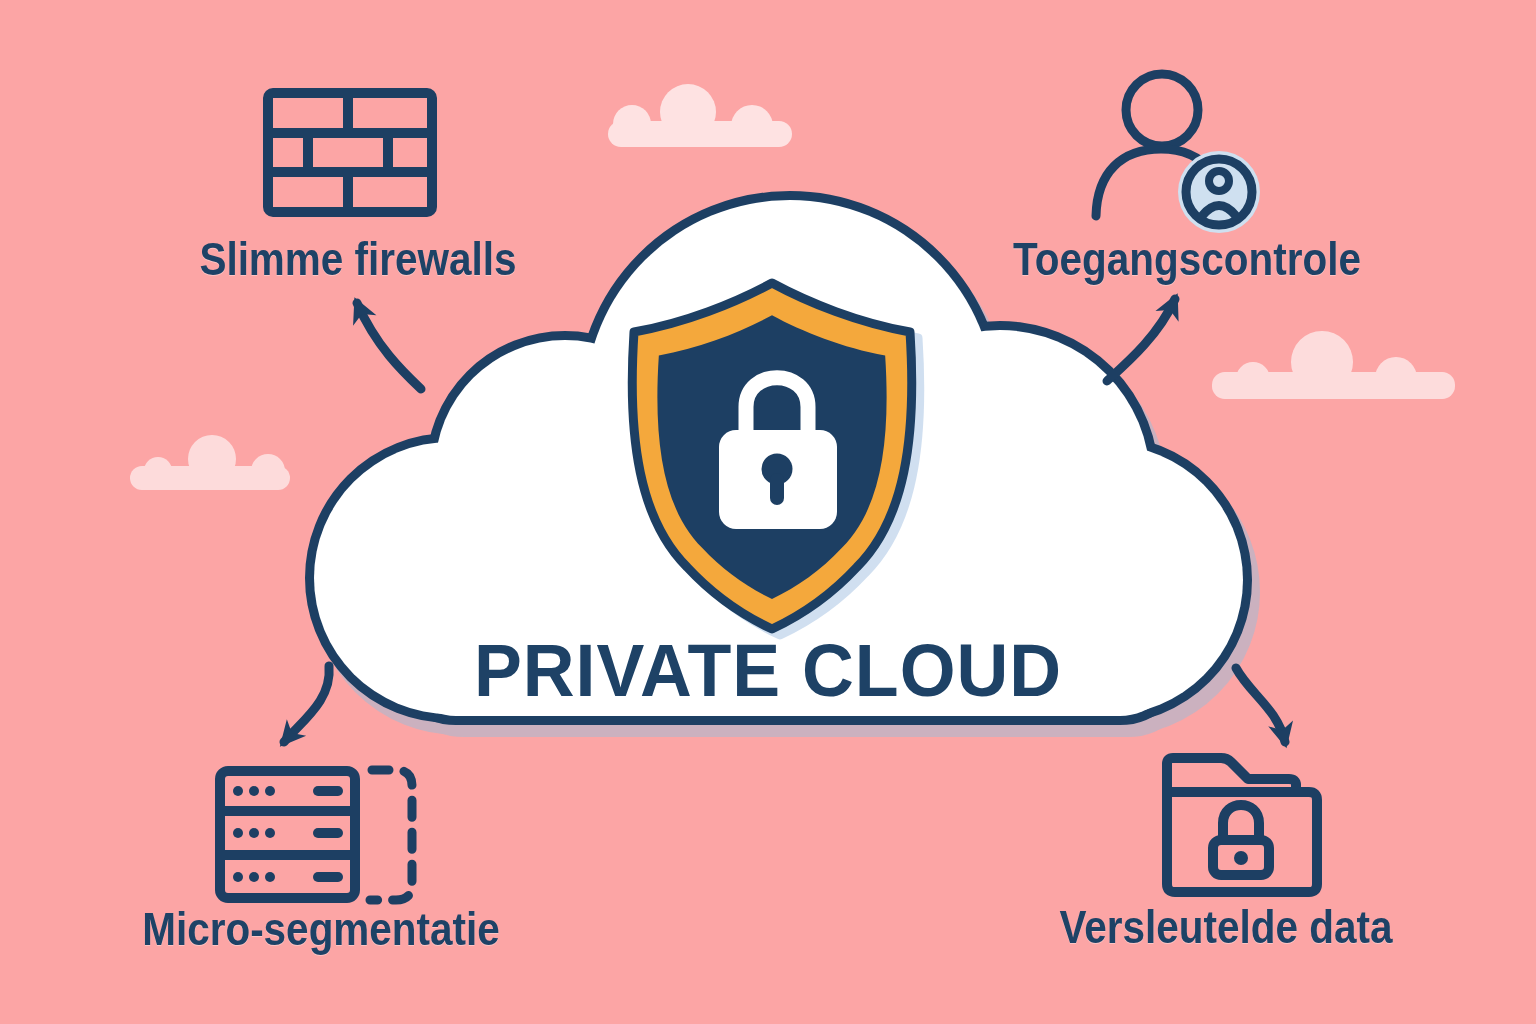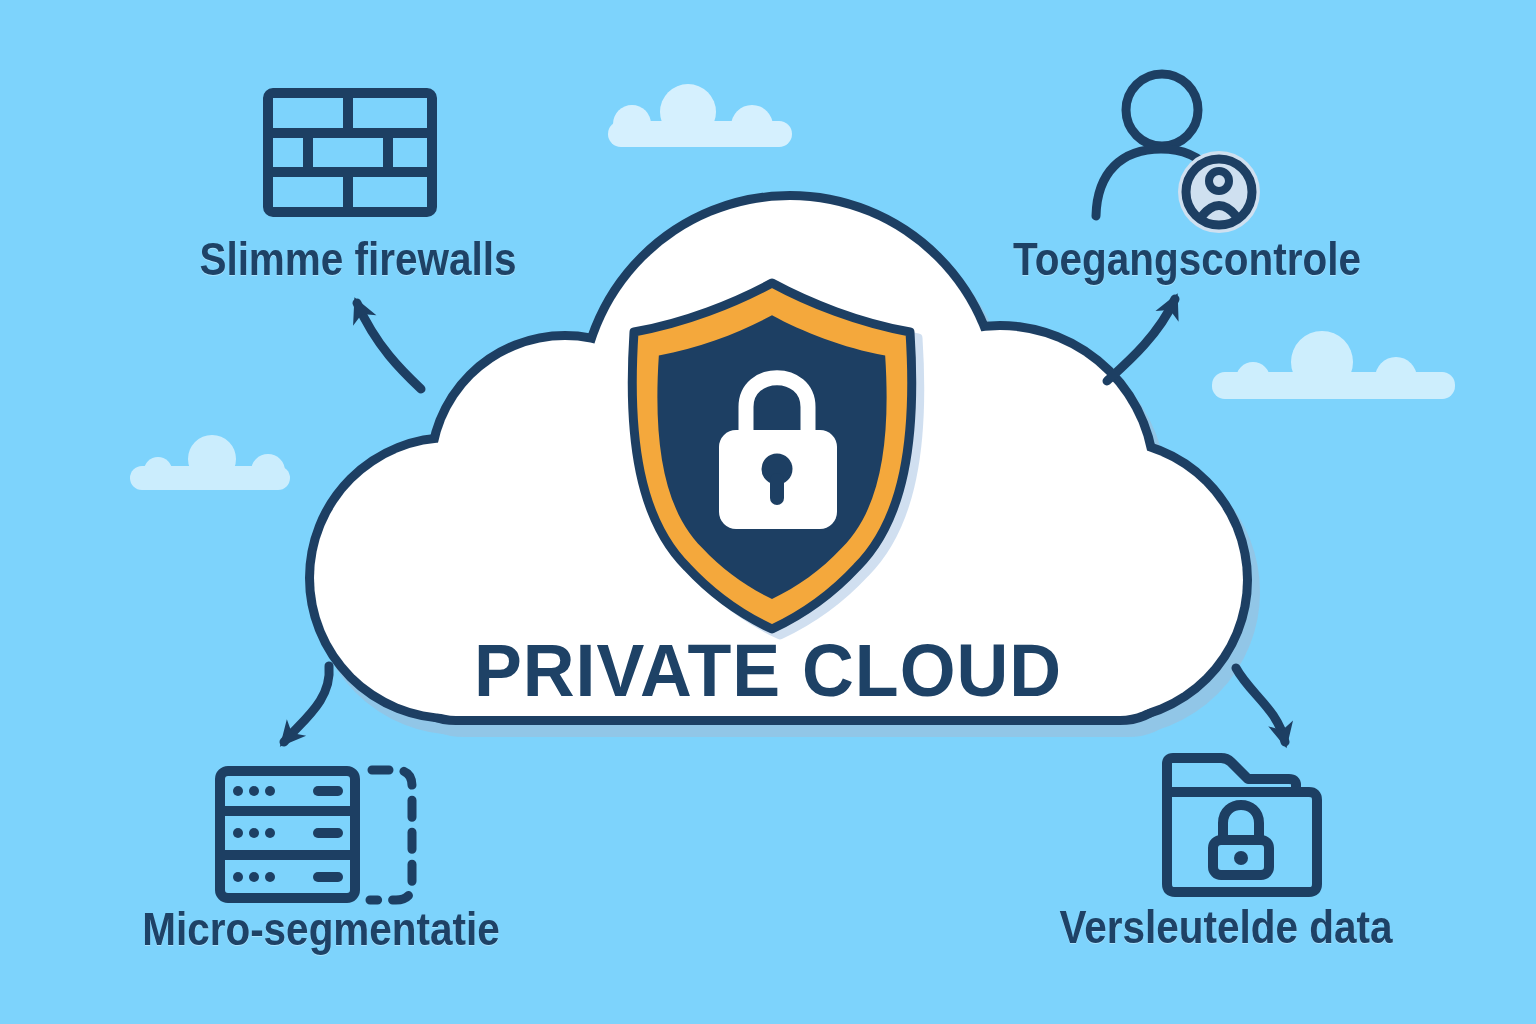--- a/index.html
+++ b/index.html
@@ -1,18 +1,18 @@
 <!DOCTYPE html>
 <html><head>
 <meta charset="utf-8">
 <style>
   html,body{margin:0;padding:0;background:#cfe0f0;}
   .canvas{
     position:relative;width:1536px;height:1024px;overflow:hidden;
-    background:#7dd3fc;
+    background:#fca5a5;
     font-family:"Liberation Sans",sans-serif;
   }
   .stage{position:absolute;left:0;top:0;width:1536px;height:1024px;}
   .label{
     position:absolute;
     font-weight:700;font-size:46px;line-height:1;
     color:#1e4266;white-space:nowrap;
     transform:translateX(-50%) scaleX(0.88);
     transform-origin:center top;
     text-shadow:0 1px 0 rgba(255,255,255,0.35);

